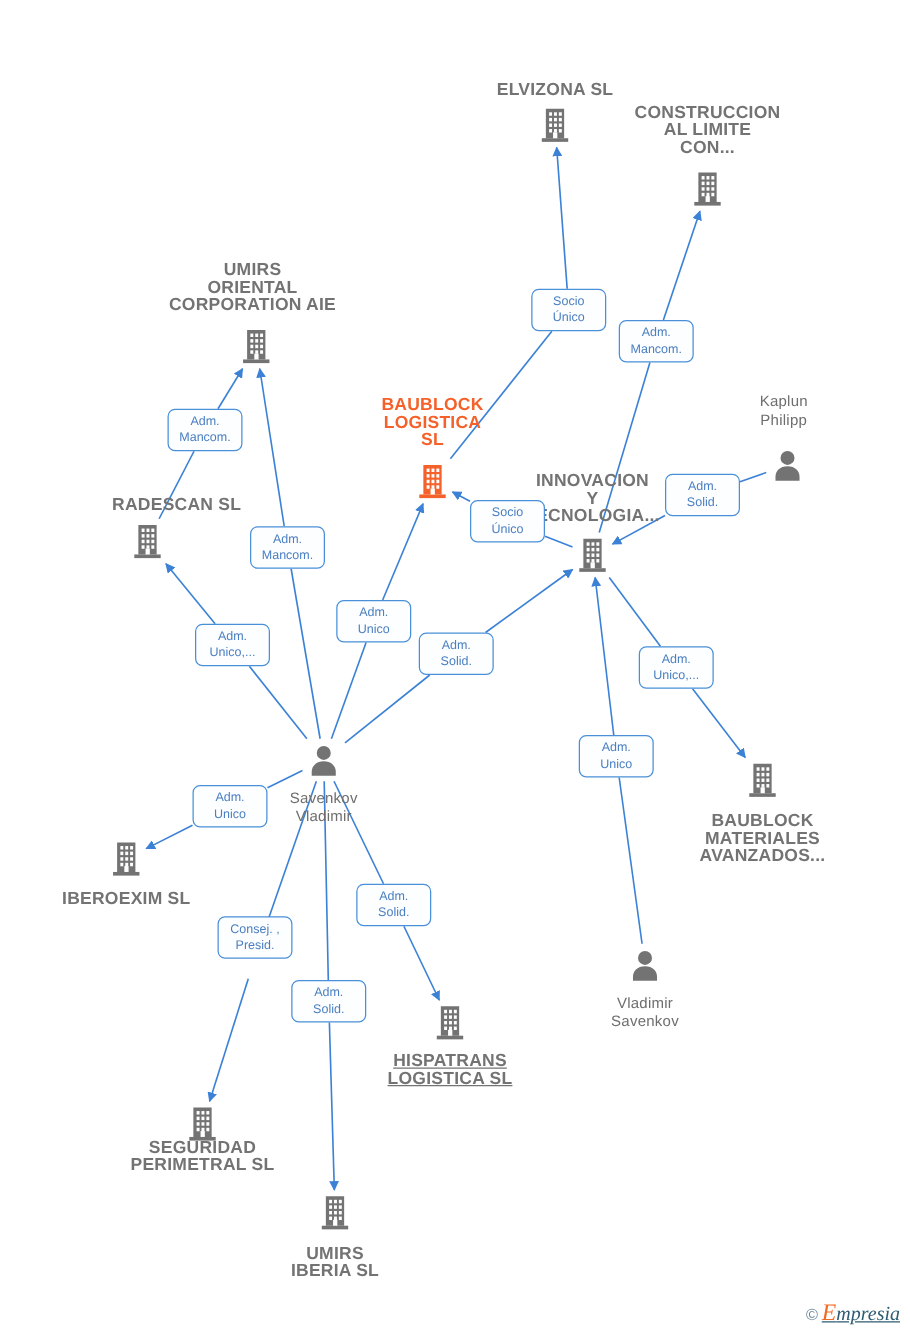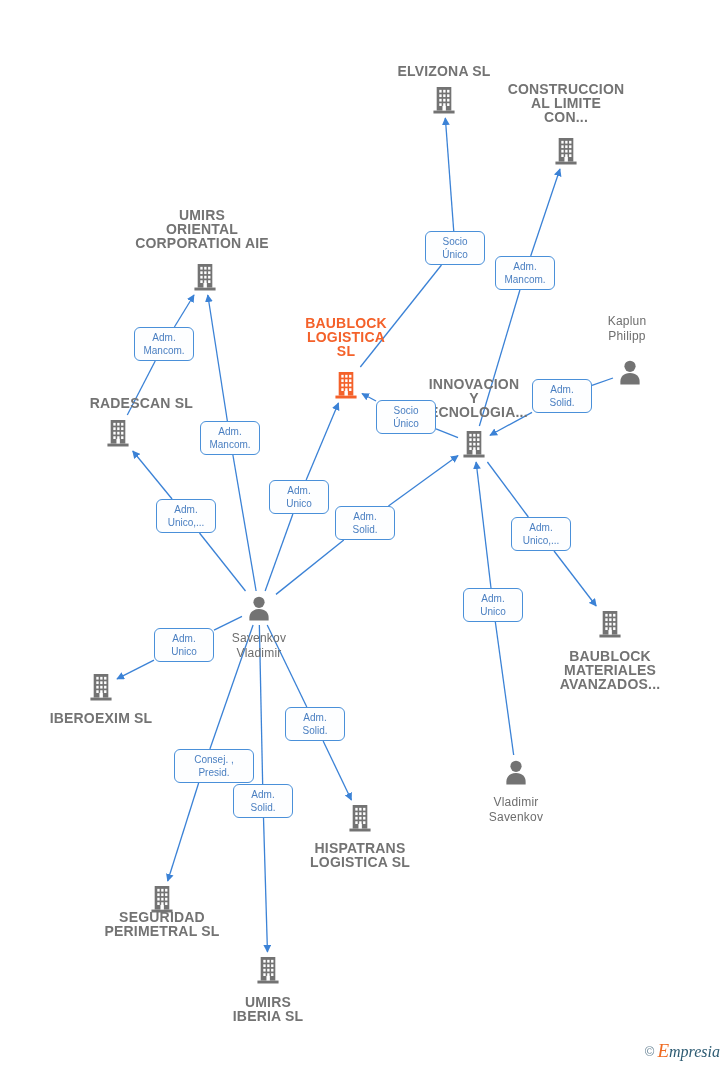--- a/index.html
+++ b/index.html
@@ -27,21 +27,21 @@
     white-space:pre-line;font-weight:normal;
   }
 
   #watermark{
     position:absolute;right:8px;bottom:8px;display:flex;align-items:center;
     gap:3px;font-size:13px;color:#4a6b82;
   }
   #watermark .c{color:#6c8799;font-size:13px;}
   #watermark .wm-text{
     font-family:"Liberation Serif","DejaVu Serif",serif;
-    font-style:italic;font-size:16px;color:#2e5c73;
+    font-style:italic;font-size:16px;color:#2e5c73;text-decoration:underline;
   }
   #watermark .wm-text .e{color:#ef6c24;font-size:19px;}
 </style>
 </head>
 <body>
 
 <svg id="graph" viewBox="0 0 728 1070" xmlns="http://www.w3.org/2000/svg">
   <defs>
     <marker id="arrow" viewBox="0 0 10 10" refX="9" refY="5" markerWidth="6" markerHeight="6" orient="auto-start-reverse">
       <path d="M 0 0 L 10 5 L 0 10 z" fill="#3b82d6"></path>
@@ -288,21 +288,21 @@
           <rect x="19.8" y="11" width="2.9" height="3.4" fill="#ffffff"></rect>
           <rect x="10.2" y="16.5" width="2.9" height="3.4" fill="#ffffff"></rect>
           <rect x="15" y="16.5" width="2.9" height="3.4" fill="#ffffff"></rect>
           <rect x="19.8" y="16.5" width="2.9" height="3.4" fill="#ffffff"></rect>
           <rect x="10.2" y="22" width="2.9" height="3.4" fill="#ffffff"></rect>
           <rect x="15" y="22" width="2.9" height="3.4" fill="#ffffff"></rect>
           <rect x="19.8" y="22" width="2.9" height="3.4" fill="#ffffff"></rect>
           <rect x="14.1" y="25.2" width="4.2" height="5.8" fill="#ffffff"></rect>
         </g>
       </svg></div>
-    <div class="node-label" style="width: 150px; left: 285px; top: 841px;">HISPATRANS
+    <div class="node-label" style="width: 150px; left: 285px; top: 841px; text-decoration: underline;">HISPATRANS
 LOGISTICA  SL</div>
     <div class="ico" style="left: 149px; top: 884px;"><svg width="26" height="30" viewBox="0 0 32 36">
         <g fill="#737373">
           <path d="M7 2 h18 v29 h-18 z"></path>
           <rect x="3" y="31" width="26" height="3.6"></rect>
           <rect x="10.2" y="5.5" width="2.9" height="3.4" fill="#ffffff"></rect>
           <rect x="15" y="5.5" width="2.9" height="3.4" fill="#ffffff"></rect>
           <rect x="19.8" y="5.5" width="2.9" height="3.4" fill="#ffffff"></rect>
           <rect x="10.2" y="11" width="2.9" height="3.4" fill="#ffffff"></rect>
           <rect x="15" y="11" width="2.9" height="3.4" fill="#ffffff"></rect>
@@ -360,21 +360,21 @@
     <div class="rel-box" style="left: 335px; top: 506px; width: 60px; height: 34px;">Adm.
 Solid.</div>
     <div class="rel-box" style="left: 511px; top: 517px; width: 60px; height: 34px;">Adm.
 Unico,...</div>
     <div class="rel-box" style="left: 463px; top: 588px; width: 60px; height: 34px;">Adm.
 Unico</div>
     <div class="rel-box" style="left: 154px; top: 628px; width: 60px; height: 34px;">Adm.
 Unico</div>
     <div class="rel-box" style="left: 285px; top: 707px; width: 60px; height: 34px;">Adm.
 Solid.</div>
-    <div class="rel-box" style="left: 174px; top: 749px; width: 80px; height: 34px;">Consej. ,
+    <div class="rel-box" style="left: 174px; top: 733px; width: 60px; height: 34px;">Consej. ,
 Presid.</div>
     <div class="rel-box" style="left: 233px; top: 784px; width: 60px; height: 34px;">Adm.
 Solid.</div>
   </div>
 
 <div id="watermark">
   <span class="c">©</span>
   <span class="wm-text"><span class="e">E</span><span>mpresia</span></span>
 </div>
 

